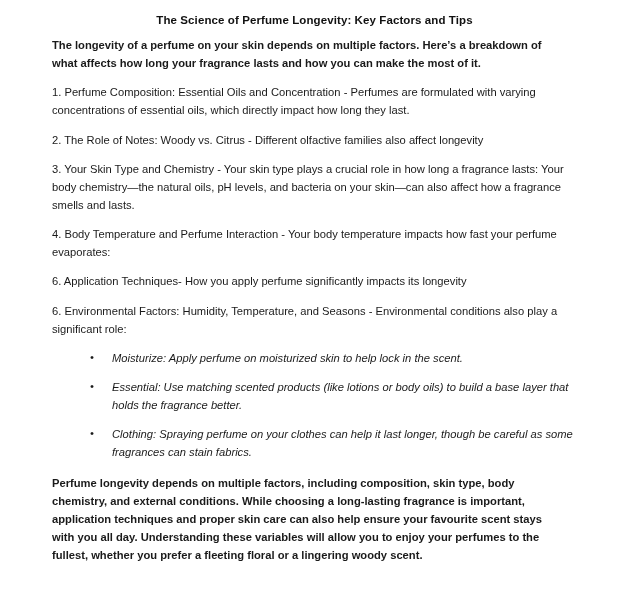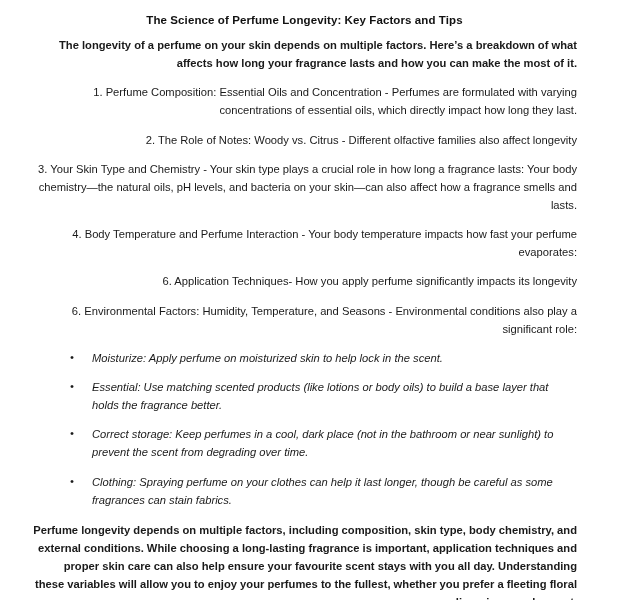--- a/index.html
+++ b/index.html
@@ -11,37 +11,37 @@
     width: 625px;
     height: 600px;
     font-family: "Liberation Sans", sans-serif;
     color: #1a1a1a;
     overflow: hidden;
   }
   .page {
     box-sizing: border-box;
     width: 625px;
     height: 600px;
-    padding: 10px 48px 0 32px;
+    padding: 10px 48px 0 52px;
     background: #ffffff;
   }
   .doc-title {
     text-align: center;
     font-size: 11.5px;
     font-weight: bold;
     color: #111111;
     margin: 4px 0 10px 0;
     letter-spacing: 0.1px;
   }
   p.para {
     font-size: 11.2px;
     line-height: 1.62;
-    margin: 0 0 11px 0;
+    margin: 0 12px 11px 0;
     color: #1a1a1a;
-    text-align: right;
+    text-align: left;
   }
   p.para.bold-block {
     font-weight: bold;
   }
   .lead {
     font-weight: normal;
   }
   ul.tips {
     margin: 10px 0 12px 0;
     padding-left: 38px;
@@ -82,19 +82,18 @@
   <p class="para"><span class="lead">4. Body Temperature and Perfume Interaction</span><span> - Your body temperature impacts how fast your perfume evaporates:</span></p>
 
   <p class="para"><span class="lead">6. Application Techniques-</span><span> How you apply perfume significantly impacts its longevity</span></p>
 
   <p class="para"><span class="lead">6. Environmental Factors: Humidity, Temperature, and Seasons -</span><span> Environmental conditions also play a significant role:</span></p>
 
 
   <ul class="tips">
     <li>Moisturize: Apply perfume on moisturized skin to help lock in the scent.</li>
     <li>Essential: Use matching scented products (like lotions or body oils) to build a base layer that holds the fragrance better.</li>
-    <li>Correct storage: Keep perfumes in a cool, dark place (not in the bathroom or near sunlight) to prevent the scent from degrading over time.</li>
     <li>Clothing: Spraying perfume on your clothes can help it last longer, though be careful as some fragrances can stain fabrics.</li>
   </ul>
 
   <p class="para bold-block">Perfume longevity depends on multiple factors, including composition, skin type, body chemistry, and external conditions. While choosing a long-lasting fragrance is important, application techniques and proper skin care can also help ensure your favourite scent stays with you all day. Understanding these variables will allow you to enjoy your perfumes to the fullest, whether you prefer a fleeting floral or a lingering woody scent.</p>
 
 </div>
 
 </body></html>

